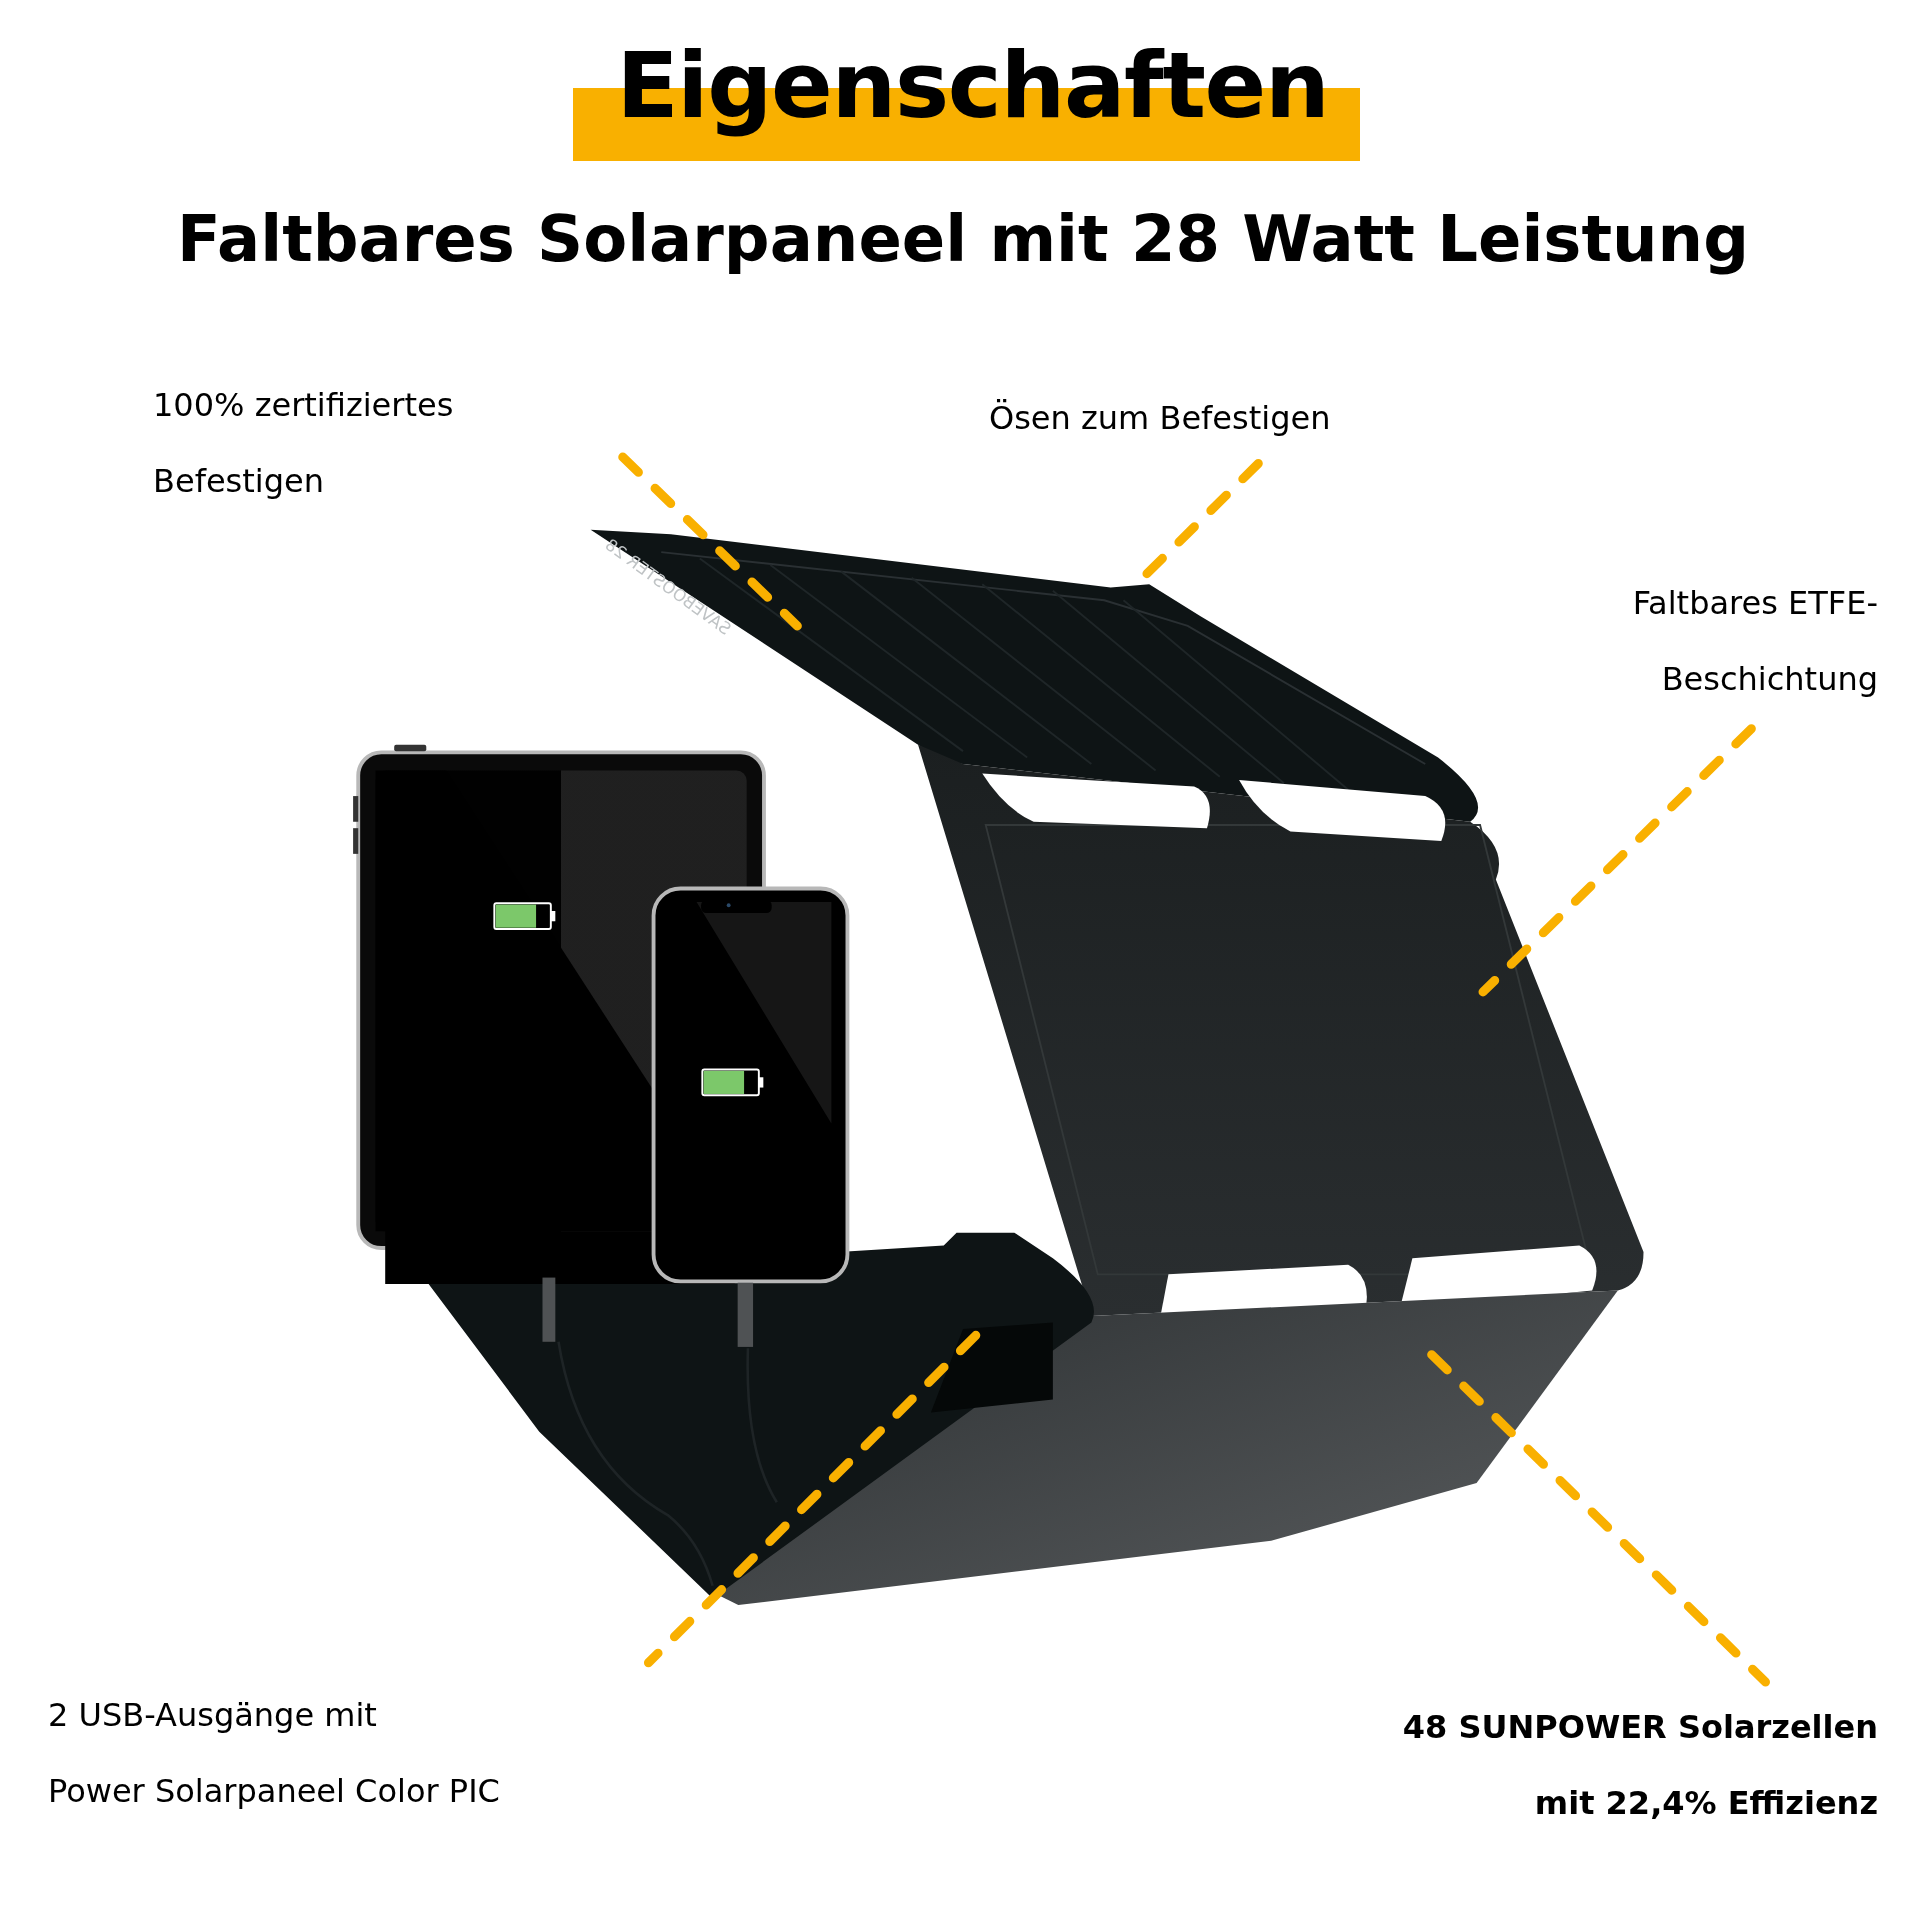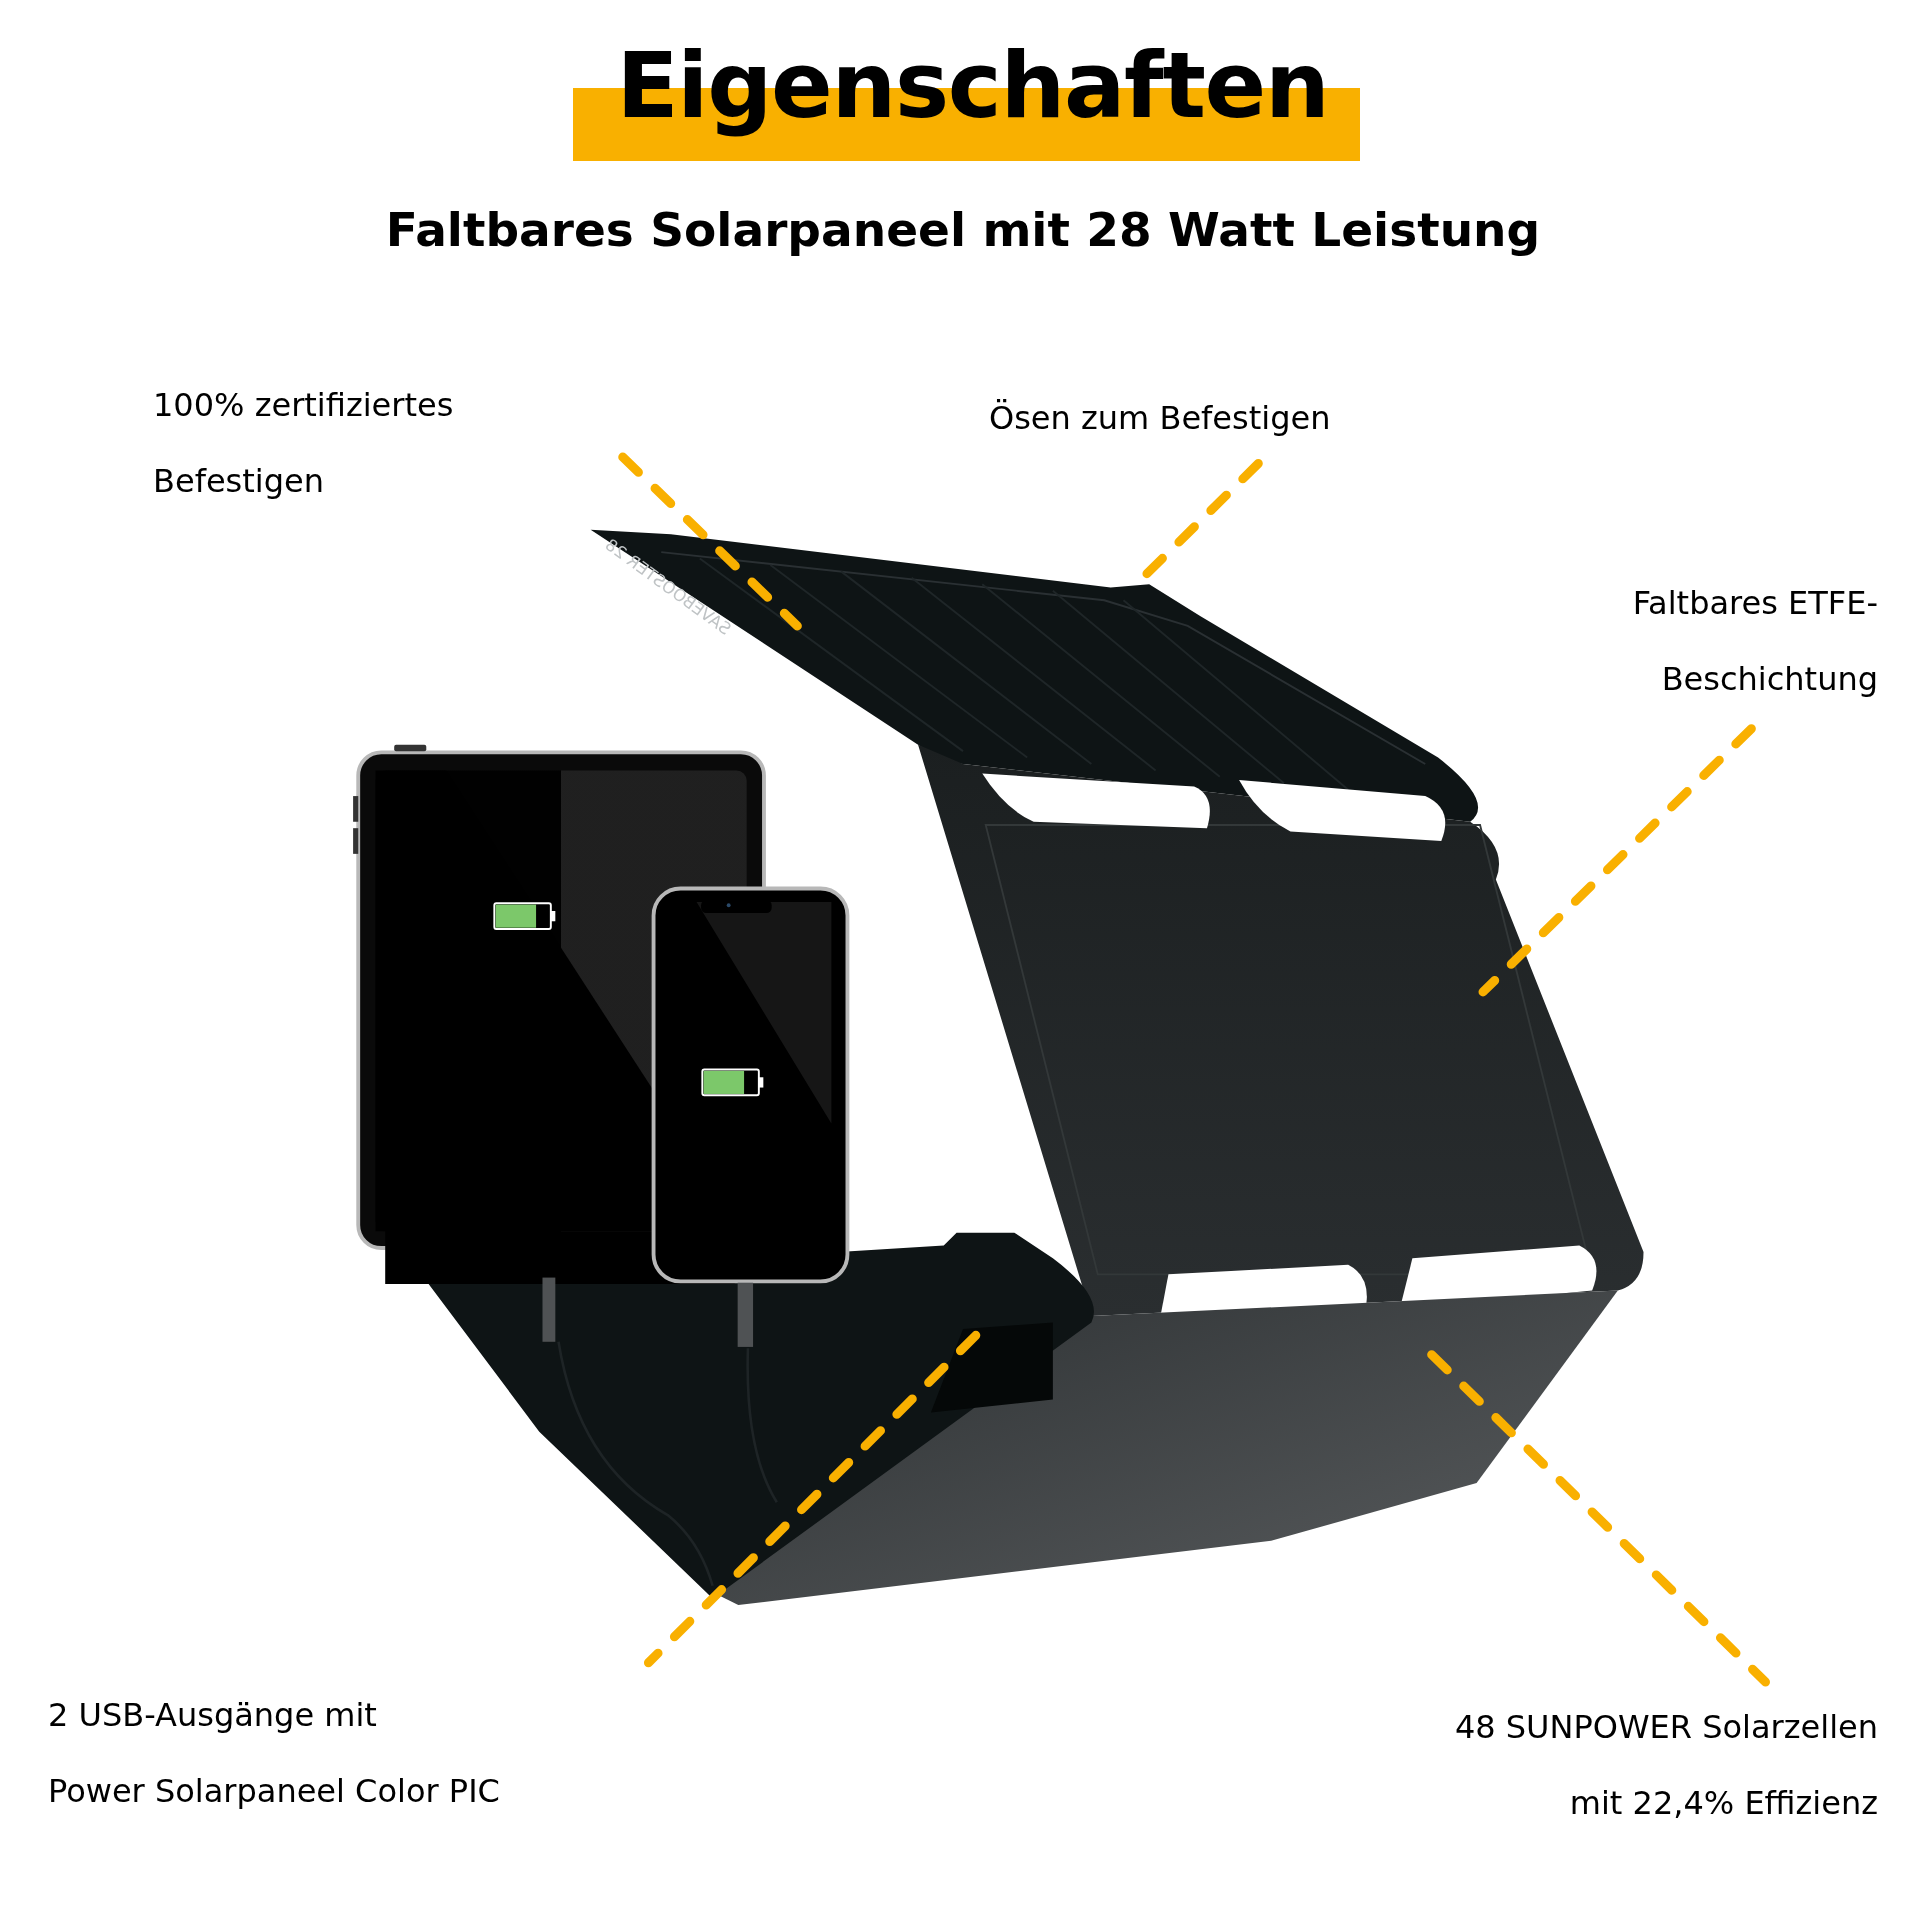--- a/index.html
+++ b/index.html
@@ -2,21 +2,21 @@
 <html style="font-size:10.3px"><head>
 <meta charset="utf-8">
 <style>
   html, body { margin:0; padding:0; background:#ffffff; }
   body { width:1926px; height:1926px; position:relative; overflow:hidden;
          font-family:"DejaVu Sans","Liberation Sans",sans-serif; color:#000; }
   .title-bar { position:absolute; left:573px; top:88px; width:787px; height:73px; background:#F9B000; }
   .title { position:absolute; left:0; top:37px; width:1945px; text-align:center;
            font-family:"DejaVu Sans",sans-serif; font-weight:bold; font-size:91px; letter-spacing:-1.3px; line-height:1; }
   .subtitle { position:absolute; left:0; top:204px; width:1926px; text-align:center;
-              font-weight:bold; font-size:47px; line-height:1.1; }
+              font-weight:bold; font-size:64px; line-height:1.1; }
   .label { position:absolute; font-size:32px; line-height:76px; white-space:nowrap; }
   .label.right { text-align:right; }
   .stage { position:absolute; left:0; top:0; width:1926px; height:1926px; }
   svg { position:absolute; left:0; top:0; }
 </style>
 </head>
 <body>
 
 <div class="stage">
 
@@ -123,19 +123,19 @@
   <div class="label right" style="right:48px; top:565px;">
     <div>Faltbares ETFE-</div>
     <div>Beschichtung</div>
   </div>
 
   <div class="label" style="left:48px; top:1677px;">
     <div>2 USB-Ausgänge mit</div>
     <div>Power Solarpaneel Color PIC</div>
   </div>
 
-  <div class="label right" style="right:48px; top:1689px;">
+  <div class="label right" style="right:48px; top:1689px;font-weight:bold;">
     <div>48 SUNPOWER Solarzellen</div>
     <div>mit 22,4% Effizienz</div>
   </div>
 
 </div>
 
 
 </body></html>

